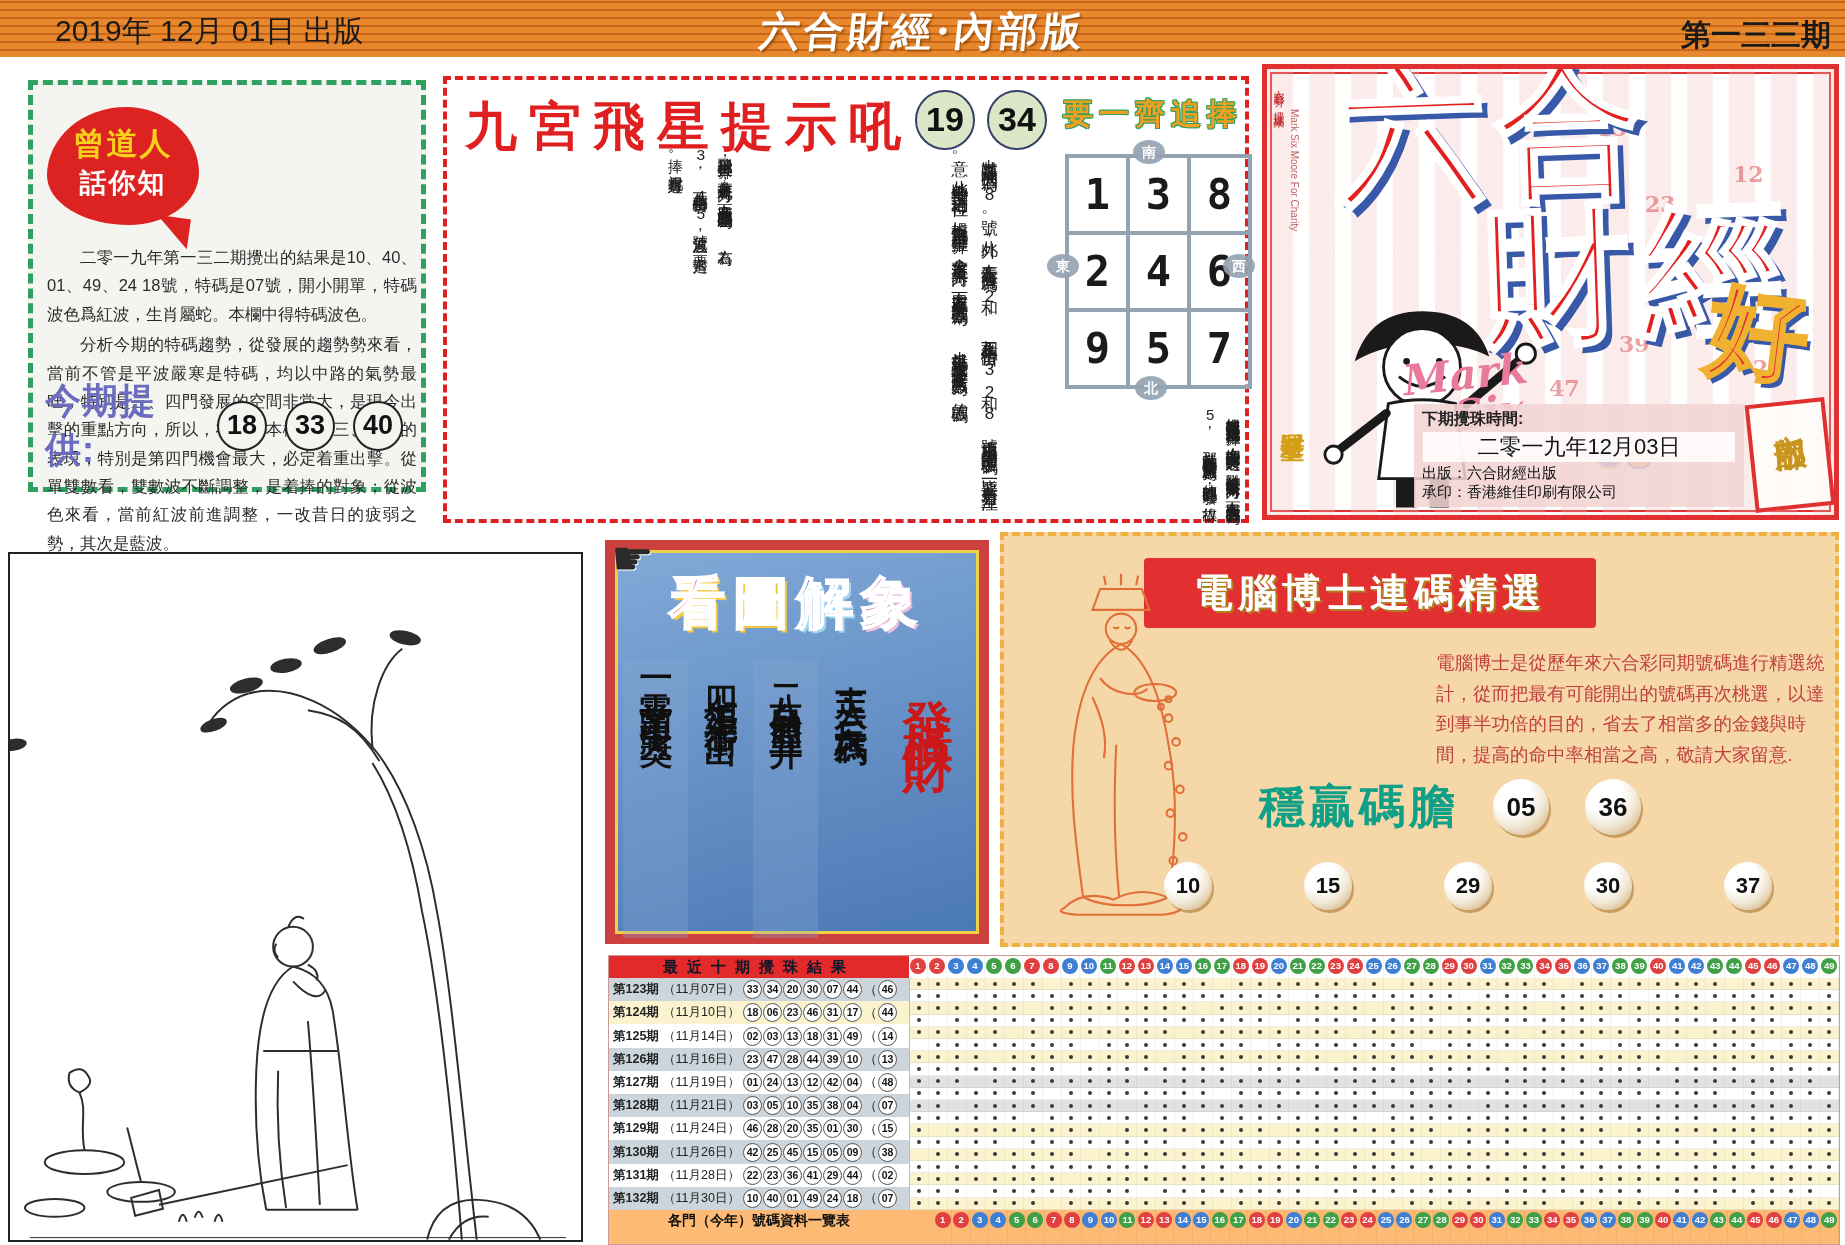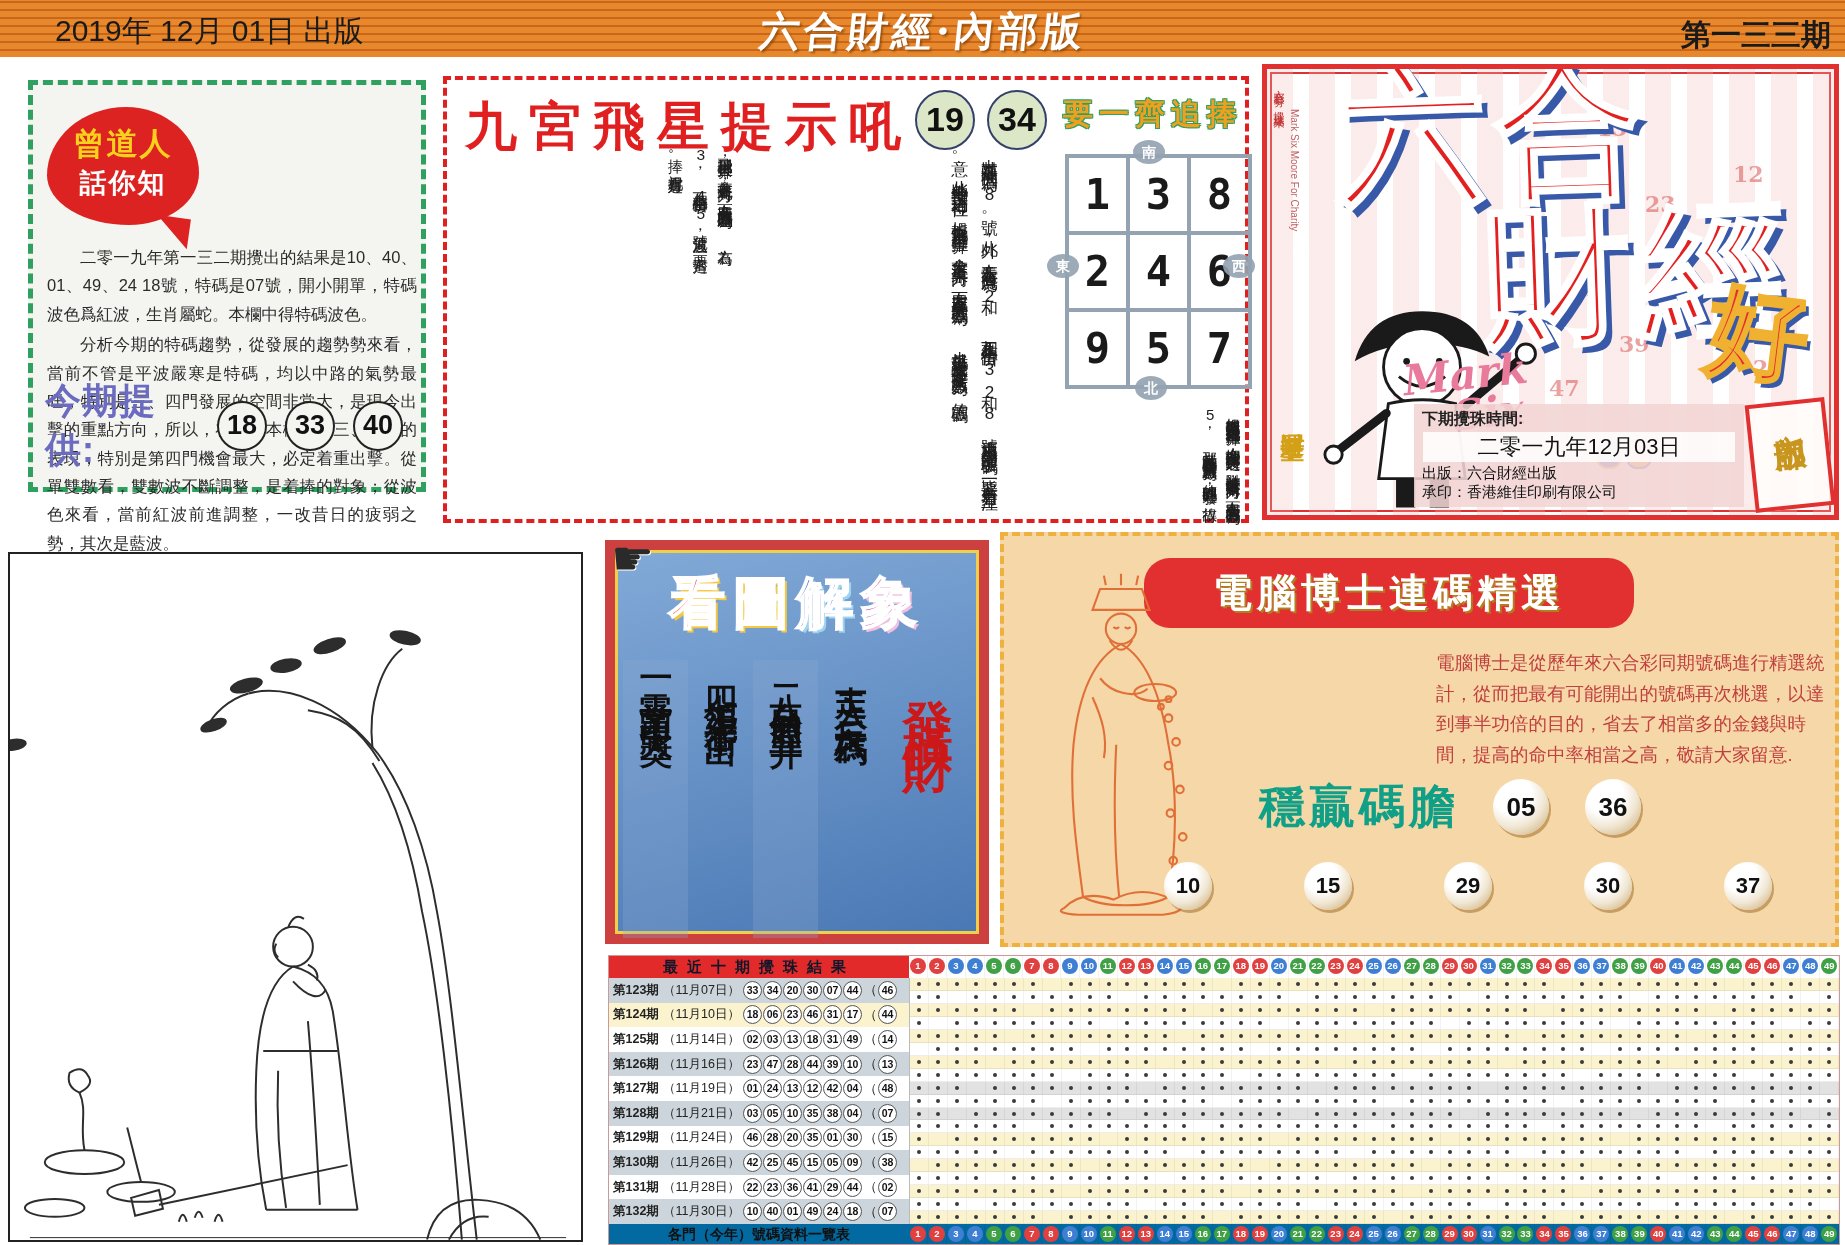--- a/index.html
+++ b/index.html
@@ -109,21 +109,21 @@
   .tc3{color:#B03890;text-shadow:3px 3px 0 #F0C0E0;}
   .poem{writing-mode:vertical-rl;text-orientation:upright;height:278px;margin:18px auto 0;width:330px;}
   .poem-red{font-family:"DejaVu Serif",serif;font-size:50px;font-weight:900;color:#CC1818;
     letter-spacing:22px;padding-left:12px;}
   .poem-col{font-family:"Liberation Serif",serif;font-size:33px;font-weight:900;color:#101010;
     letter-spacing:8px;padding:0 10px;}
   .poem-col:nth-child(odd){background:rgba(140,170,210,.30);}
   
   .doctor{position:absolute;left:1000px;top:532px;width:839px;height:415px;box-sizing:border-box;
     border:4px dashed #F0B040;background:#F6D7A7;}
-  .dr-title{position:absolute;left:140px;top:22px;width:490px;height:70px;background:#E23030;border-radius:26px;
+  .dr-title{position:absolute;left:140px;top:22px;width:452px;height:70px;background:#E23030;border-radius:4px;
     text-align:center;line-height:70px;font-size:39px;font-weight:900;color:#fff;letter-spacing:5px;
     text-shadow:2px 2px 0 #B08020;}
   .dr-god{position:absolute;left:22px;top:36px;}
   .dr-body{position:absolute;left:432px;top:112px;width:396px;font-size:18.5px;line-height:1.66;color:#C04040;}
   .dr-pick{position:absolute;left:255px;top:240px;display:flex;align-items:center;}
   .dr-pick-label{font-size:46px;font-weight:900;color:#10A088;letter-spacing:4px;margin-right:34px;}
   .ball{border-radius:50%;background:radial-gradient(circle at 35% 28%,#ffffff 0 35%,#F0E6D2 60%,#C9A46A 100%);
     box-shadow:2px 3px 0 rgba(160,110,40,.55);color:#111;font-weight:bold;text-align:center;}
   .ball-big{width:56px;height:56px;line-height:56px;font-size:26px;margin-right:36px;}
   .dr-extra{position:absolute;left:160px;top:326px;display:flex;gap:92px;}
@@ -148,21 +148,21 @@
   .band-g{background:#CBD5DB;} .band-y{background:#FAF3CD;} .band-w{background:#fff;}
   .band-mg{background:#E2E2E2;}
   .rt-issue{width:50px;font-size:12.5px;font-weight:bold;color:#222;flex:none;}
   .rt-date{width:80px;font-size:12.5px;color:#222;flex:none;}
   .rt-ball{width:17px;height:17px;flex:none;border:1px solid #555;border-radius:50%;background:#fff;
     font-size:10.5px;font-weight:bold;color:#111;text-align:center;line-height:16px;margin-right:1px;}
   .rt-brk{font-size:13px;color:#222;margin:0 1px;}
   .matrix{flex:1;display:flex;flex-direction:column;}
   .mxb-row{flex:1;display:flex;border-bottom:1px solid rgba(0,0,0,.07);}
   .dot{position:absolute;left:50%;top:50%;width:4px;height:4px;margin:-2px 0 0 -2px;border-radius:50%;background:#3a3a3a;}
-  .bt-foot{display:flex;height:20px;flex:none;background:#0369a1;}
+  .bt-foot{display:flex;height:34px;flex:none;background:#fdba74;gap:25px;}
   .foot-label{width:300px;flex:none;font-size:14px;font-weight:bold;color:#111;text-align:center;line-height:21px;}
 </style>
 </head>
 <body>
 
 <div id="page">
 
   <div class="banner">
     <div class="banner-date">2019年 12月 01日  出版</div>
     <div class="banner-title">六合財經·內部版</div>

